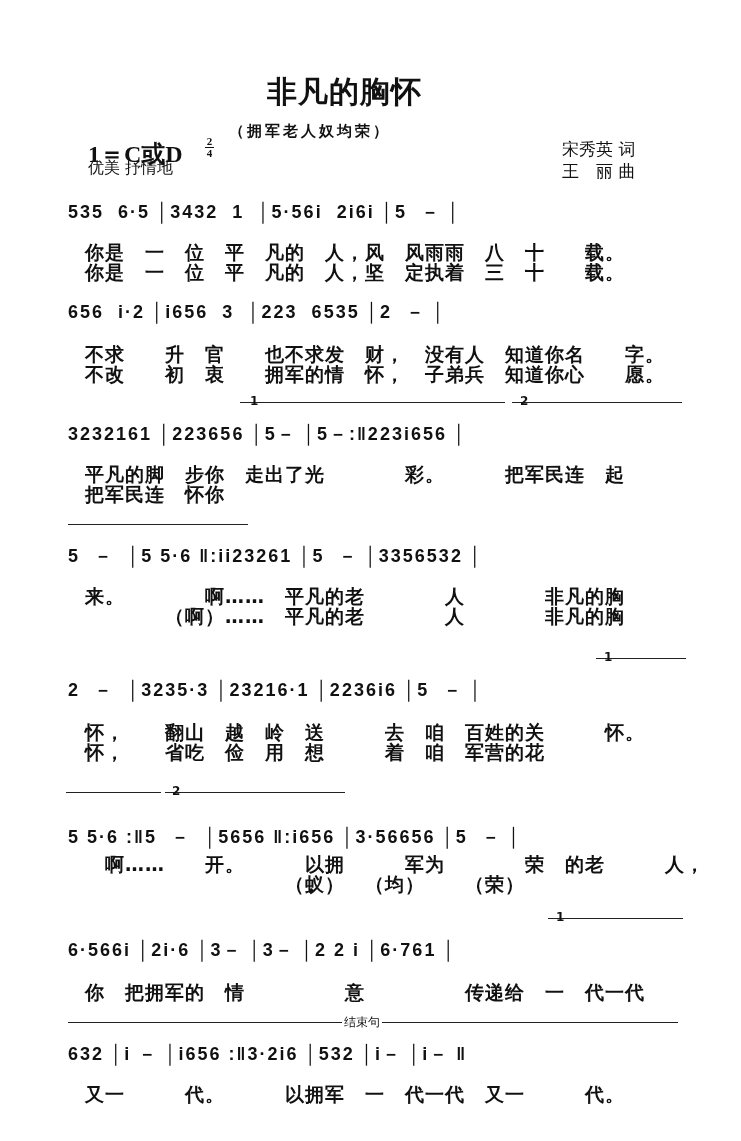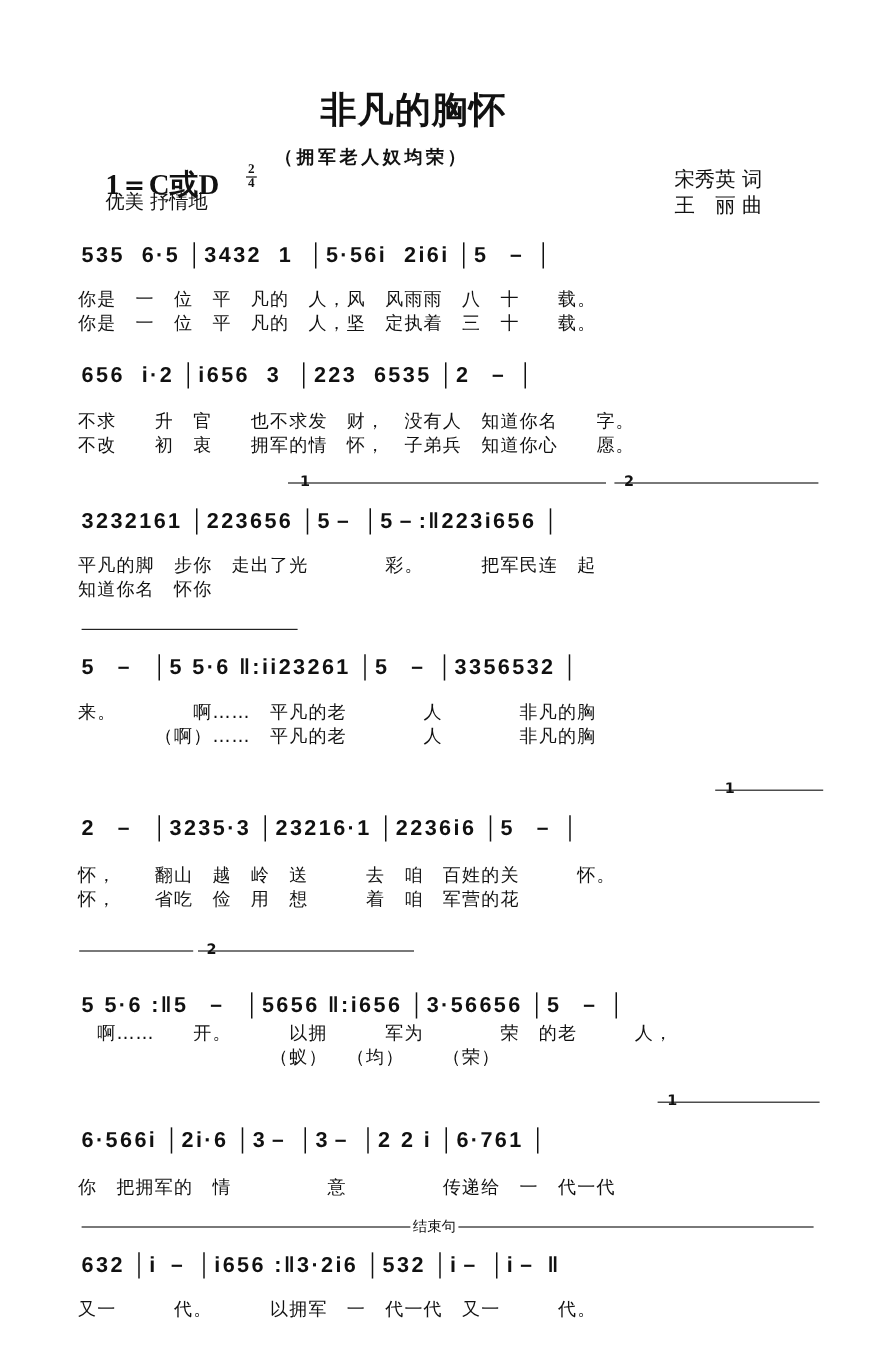--- a/index.html
+++ b/index.html
@@ -7,21 +7,21 @@
   .abs{position:absolute;}
   .title{left:0;width:689px;top:72px;text-align:center;font-family:"DejaVu Serif",serif;font-weight:bold;font-size:30px;letter-spacing:1px;}
   .subtitle{left:0;width:620px;top:122px;text-align:center;font-size:15px;font-weight:bold;letter-spacing:3px;}
   .key{left:88px;top:138px;font-family:"Liberation Serif",serif;font-weight:bold;font-size:24px;}
   .timesig{left:205px;top:136px;font-family:"Liberation Serif",serif;font-weight:bold;font-size:11px;line-height:11px;text-align:center;}
   .tempo{left:88px;top:158px;font-size:16px;}
   .lyricist{left:562px;top:138px;font-size:17px;}
   .composer{left:562px;top:160px;font-size:17px;}
   .row{position:absolute;left:68px;width:620px;height:30px;}
   .notes{position:absolute;left:0;top:0;white-space:pre;font-family:"Liberation Sans",sans-serif;font-weight:bold;font-size:18px;letter-spacing:2px;}
-  .lyric{position:absolute;left:65px;white-space:pre;font-family:"DejaVu Sans",sans-serif;font-size:15px;letter-spacing:1px;}
+  .lyric{position:absolute;left:85px;white-space:pre;font-family:"DejaVu Sans",sans-serif;font-size:19px;letter-spacing:1px;font-weight:bold;}
   .volta{position:absolute;height:0;border-top:1px solid #222;}
   .volta-num{position:absolute;font-size:12px;font-weight:bold;}
   .ending-label{position:absolute;font-size:12px;font-family:Liberation Serif, serif;}
 </style>
 </head>
 <body>
 
 <div class="abs title">非凡的胸怀</div>
 <div class="abs subtitle">（拥军老人奴均荣）</div>
 <div class="abs key">1＝C或D</div>
@@ -47,21 +47,21 @@
 <div class="lyric" style="top:362px;">不改　　初　衷　　拥军的情　怀，　子弟兵　知道你心　　愿。</div>
 
 <div class="volta" style="left:240px;top:402px;width:265px;"></div>
 <div class="volta-num" style="left:250px;top:394px;">1</div>
 <div class="volta" style="left:512px;top:402px;width:170px;"></div>
 <div class="volta-num" style="left:520px;top:394px;">2</div>
 <div class="row" style="top:422px;">
   <div class="notes">3232161 │223656 │5－ │5－:‖223i656 │</div>
 </div>
 <div class="lyric" style="top:462px;">平凡的脚　步你　走出了光　　　　彩。　　　把军民连　起</div>
-<div class="lyric" style="top:482px;">知道你名　怀你</div>
+<div class="lyric" style="top:482px;">把军民连　怀你</div>
 
 <div class="volta" style="left:68px;top:524px;width:180px;"></div>
 <div class="row" style="top:544px;">
   <div class="notes">5  －  │5 5·6 ‖:ii23261 │5  － │3356532 │</div>
 </div>
 <div class="lyric" style="top:584px;">来。　　　　啊……　平凡的老　　　　人　　　　非凡的胸</div>
 <div class="lyric" style="top:604px;">　　　　（啊）……　平凡的老　　　　人　　　　非凡的胸</div>
 
 <div class="volta" style="left:596px;top:658px;width:90px;"></div>
 <div class="volta-num" style="left:604px;top:650px;">1</div>

